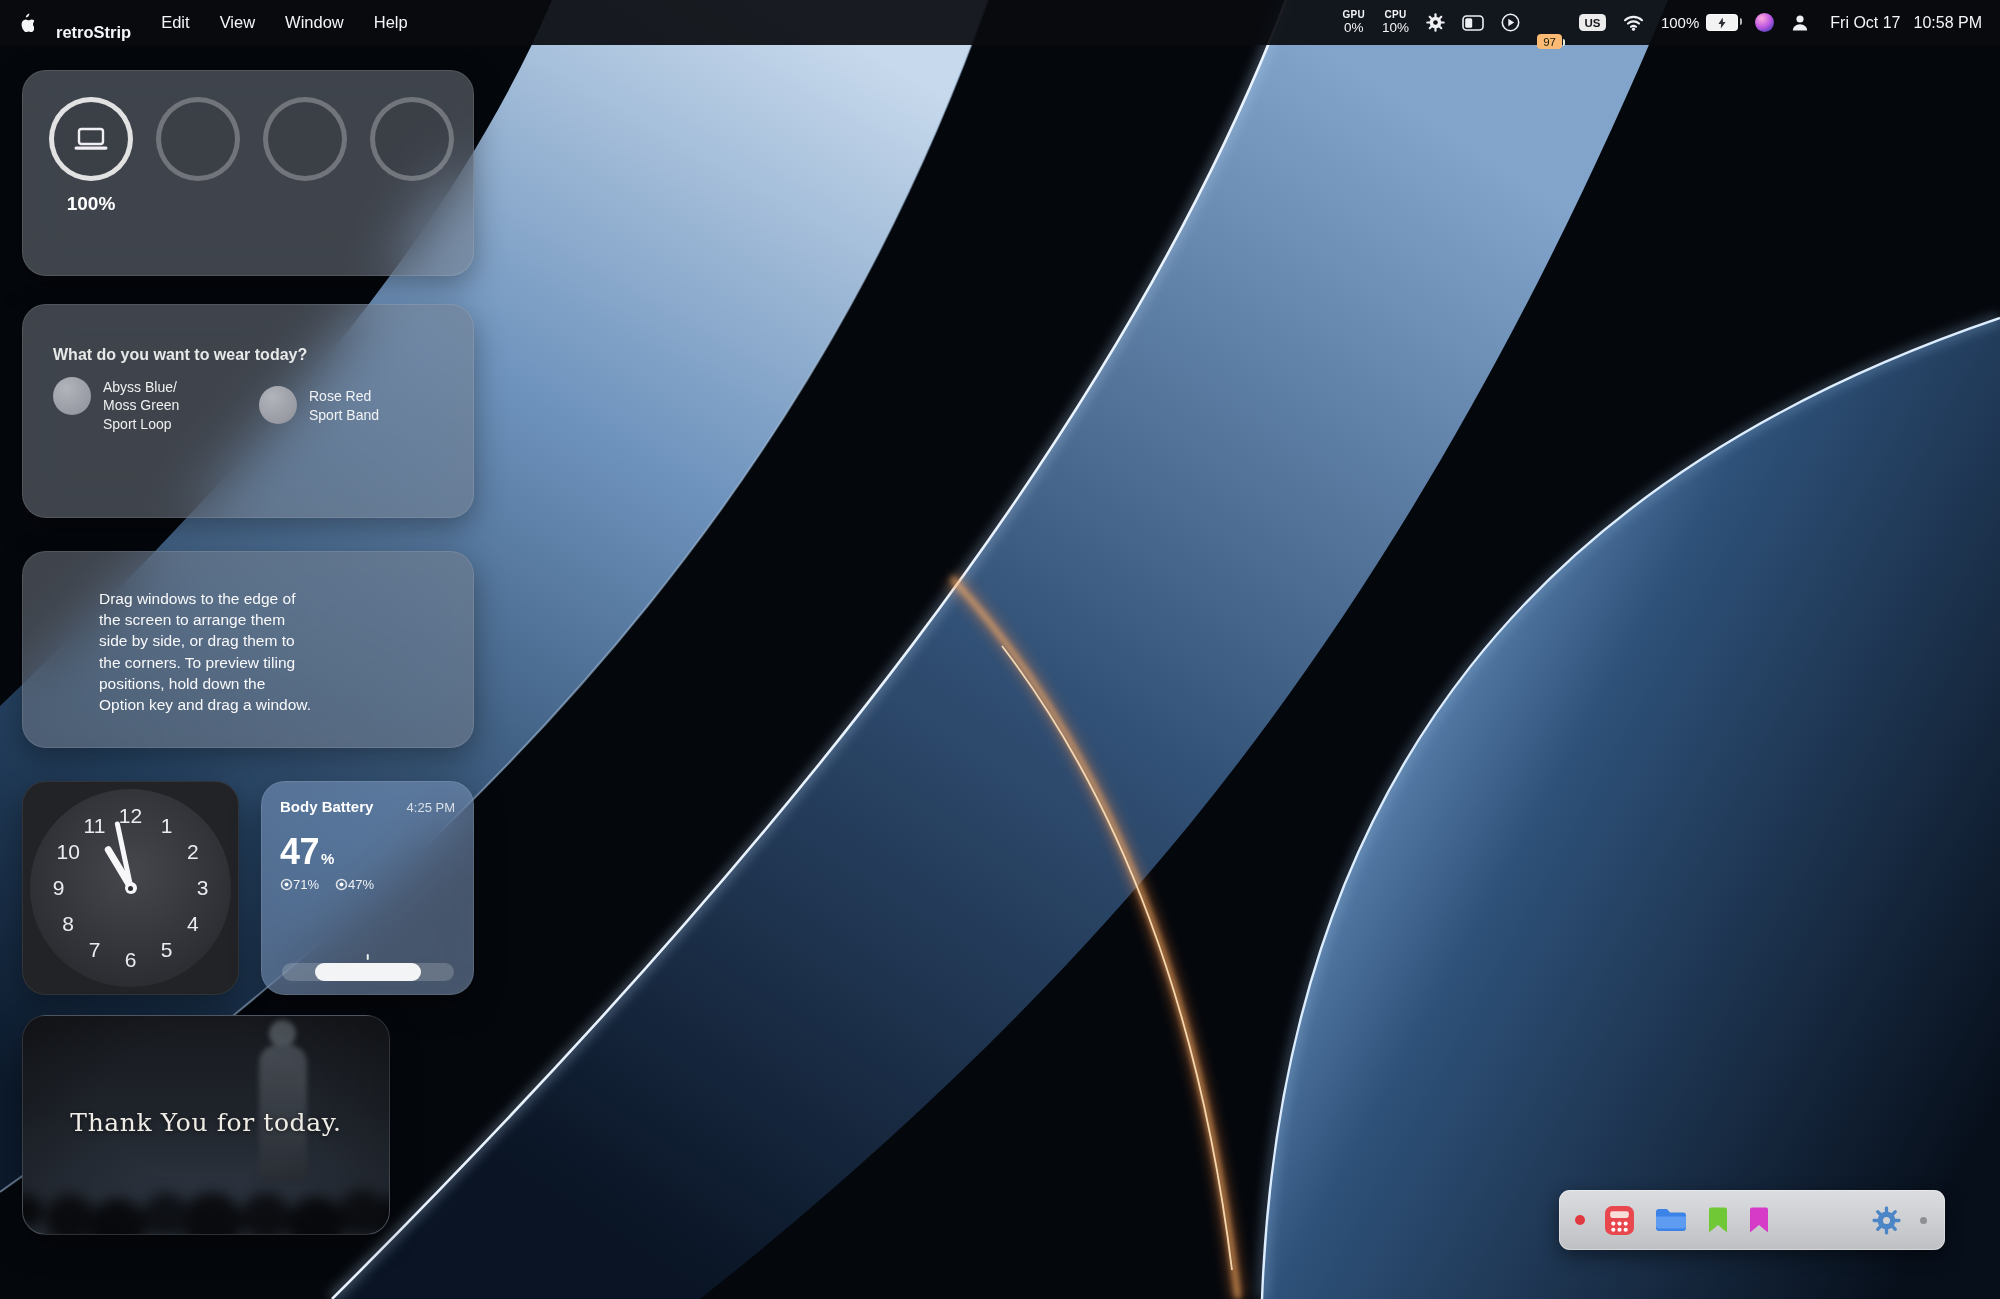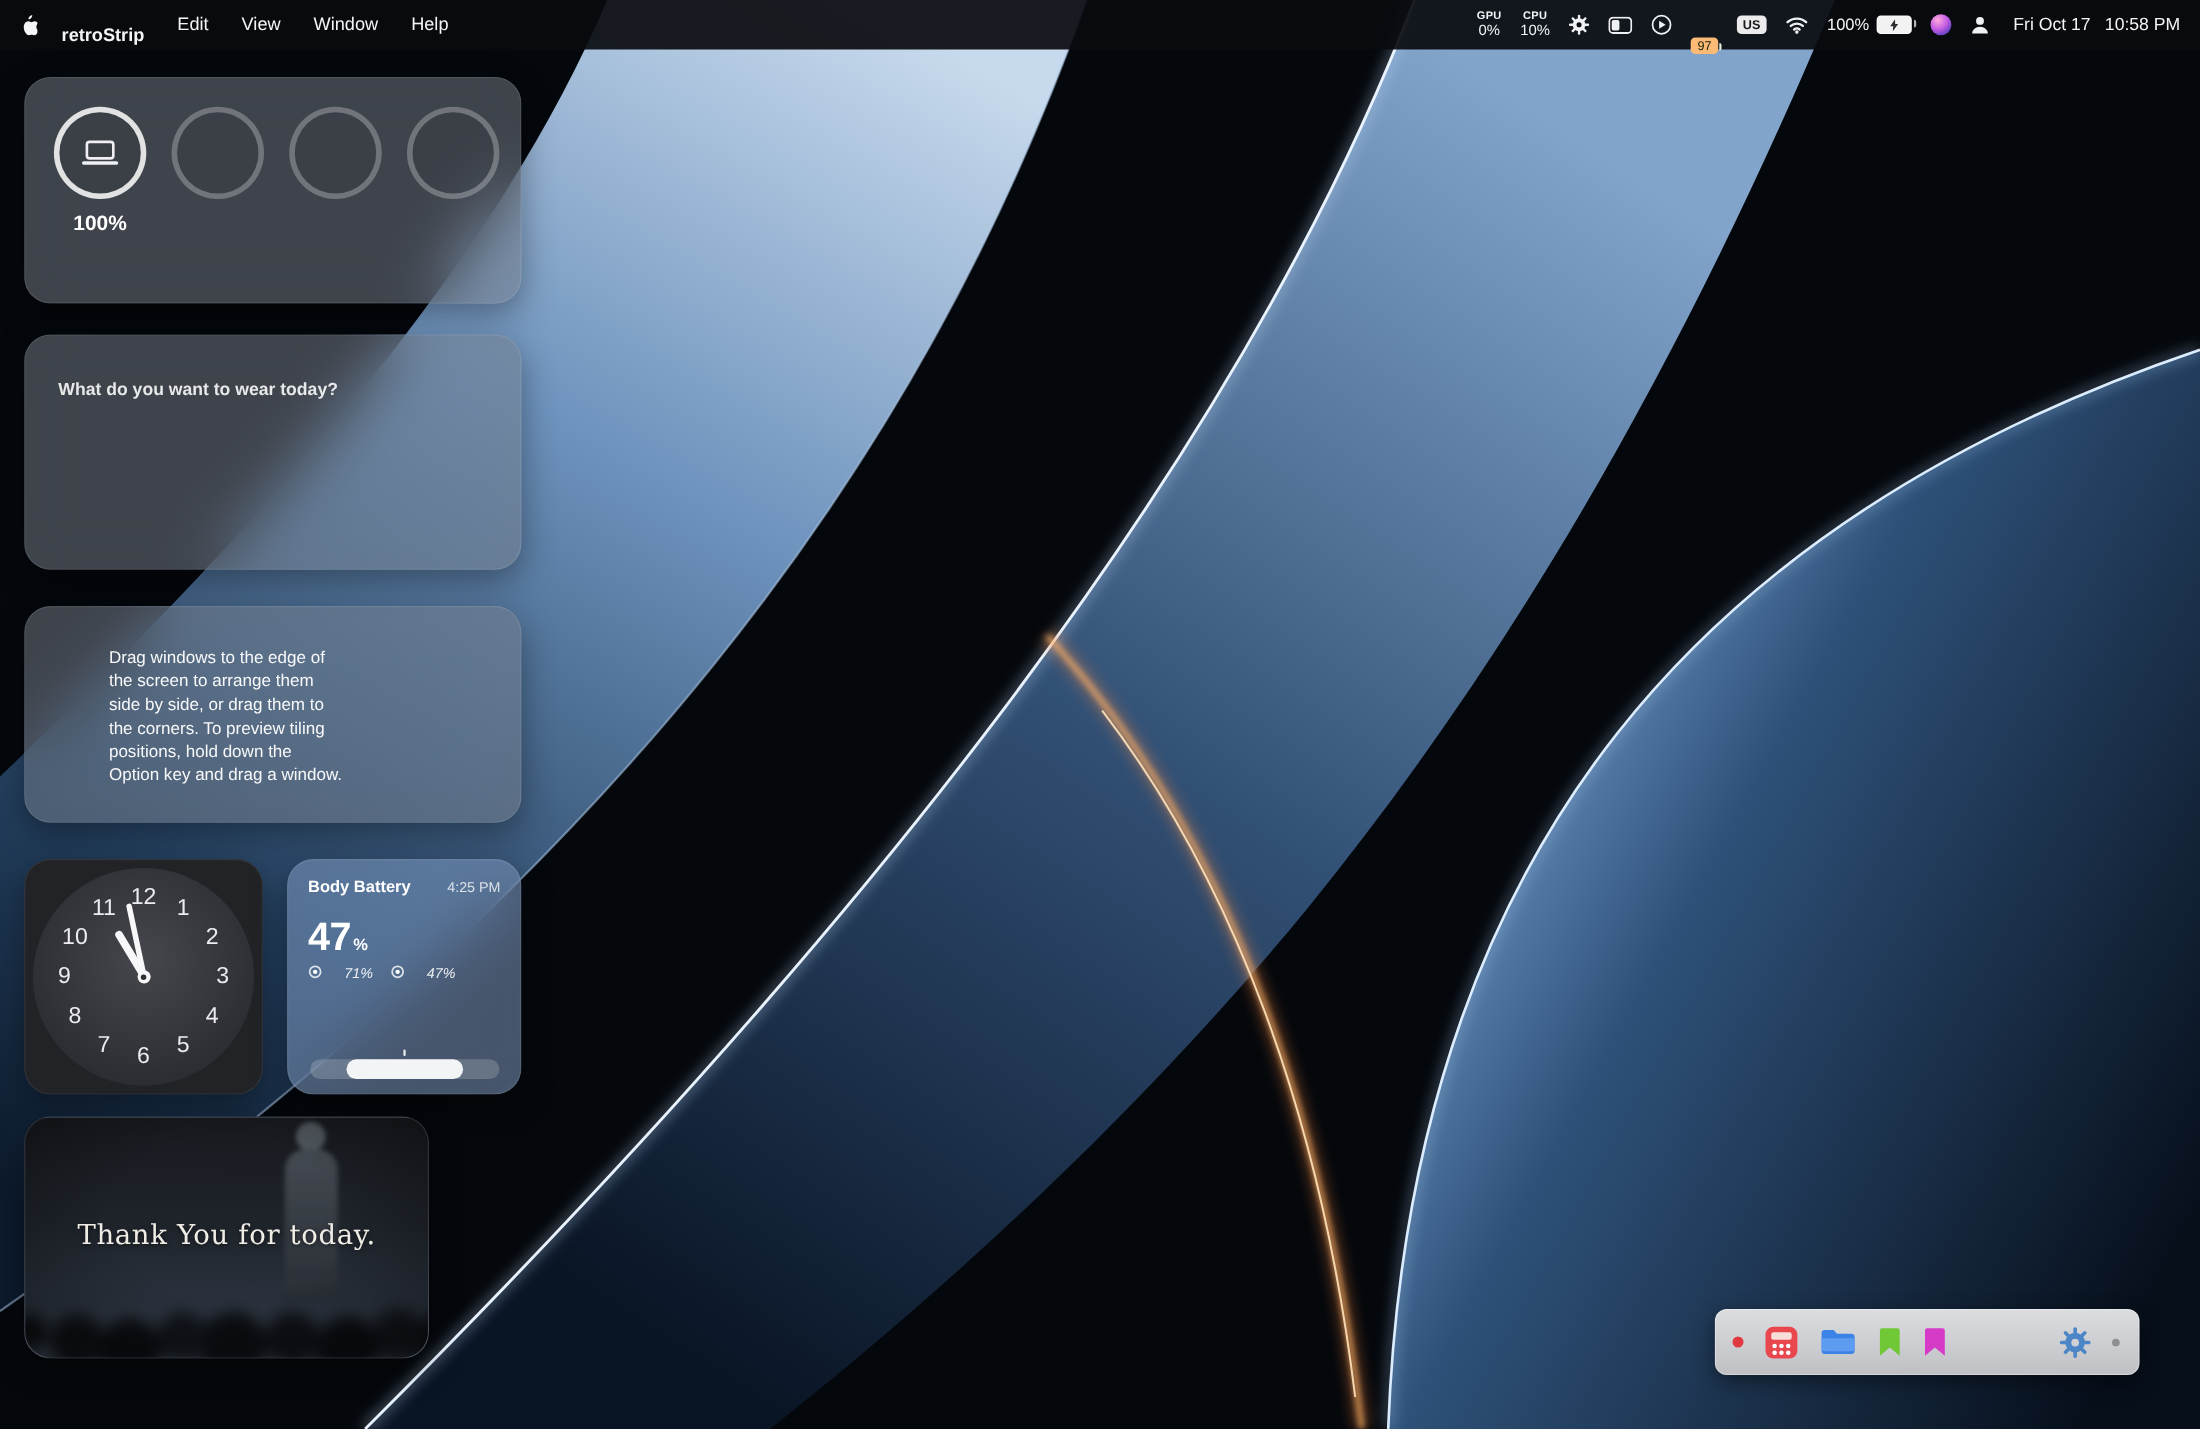--- a/index.html
+++ b/index.html
@@ -90,21 +90,21 @@
 
   
   #w-body{left:261px;top:781px;width:213px;height:214px;background:rgba(126,152,188,0.55);
     padding:16px 18px;}
   .bb-head{display:flex;justify-content:space-between;align-items:baseline;}
   .bb-title{font-size:15px;font-weight:600;}
   .bb-time{font-size:13px;color:rgba(255,255,255,.78);}
   .bb-value{margin-top:16px;font-size:36px;font-weight:700;letter-spacing:-.5px;}
   .bb-unit{font-size:15px;font-weight:600;margin-left:2px;}
   .bb-stats{display:flex;gap:16px;margin-top:4px;font-size:13px;color:rgba(255,255,255,.9);}
-  .bb-stat{display:flex;gap:20px;font-style:italic;}
+  .bb-stat{display:flex;align-items:center;gap:0;}
   .bb-slider{position:absolute;left:50%;bottom:13px;transform:translateX(-50%);
     width:172px;height:18px;border-radius:9px;background:rgba(255,255,255,.18);}
   .bb-thumb{position:absolute;left:50%;top:0;transform:translateX(-50%);
     width:106px;height:18px;border-radius:9px;background:rgba(255,255,255,.92);}
   .bb-tick{position:absolute;left:50%;top:-9px;transform:translateX(-50%);
     width:2.5px;height:6px;border-radius:1px;background:rgba(255,255,255,.9);}
 
   
   #w-photo{left:22px;top:1015px;width:368px;height:220px;overflow:hidden;
     background:linear-gradient(180deg,#17191e 0%,#1f242b 45%,#2a313c 75%,#3a4350 100%);}
@@ -273,20 +273,33 @@
     </div>
     <div class="ring"></div>
     <div class="ring"></div>
     <div class="ring"></div>
   </div>
   <div class="batt-pct">100%</div>
 </div>
 
 <div class="widget" id="w-bands">
   <div class="bands-q">What do you want to wear today?</div>
+  <div class="bands-opts">
+    <div class="opt">
+      <span class="opt-circle"></span>
+      <span class="opt-label preline">Abyss Blue/
+Moss Green
+Sport Loop</span>
+    </div>
+    <div class="opt">
+      <span class="opt-circle"></span>
+      <span class="opt-label preline">Rose Red
+Sport Band</span>
+    </div>
+  </div>
 </div>
 
 <div class="widget" id="w-tips">
   <div class="tips-body">Drag windows to the edge of the screen to arrange them side by side, or drag them to the corners. To preview tiling positions, hold down the Option key and drag a window.</div>
 </div>
 
 <div class="widget" id="w-clock">
   <div class="clock-face">
     <div class="hand hour" style="transform: translateX(-50%) rotate(329deg);"></div>
     <div class="hand minute" style="transform: translateX(-50%) rotate(348deg);"></div>

